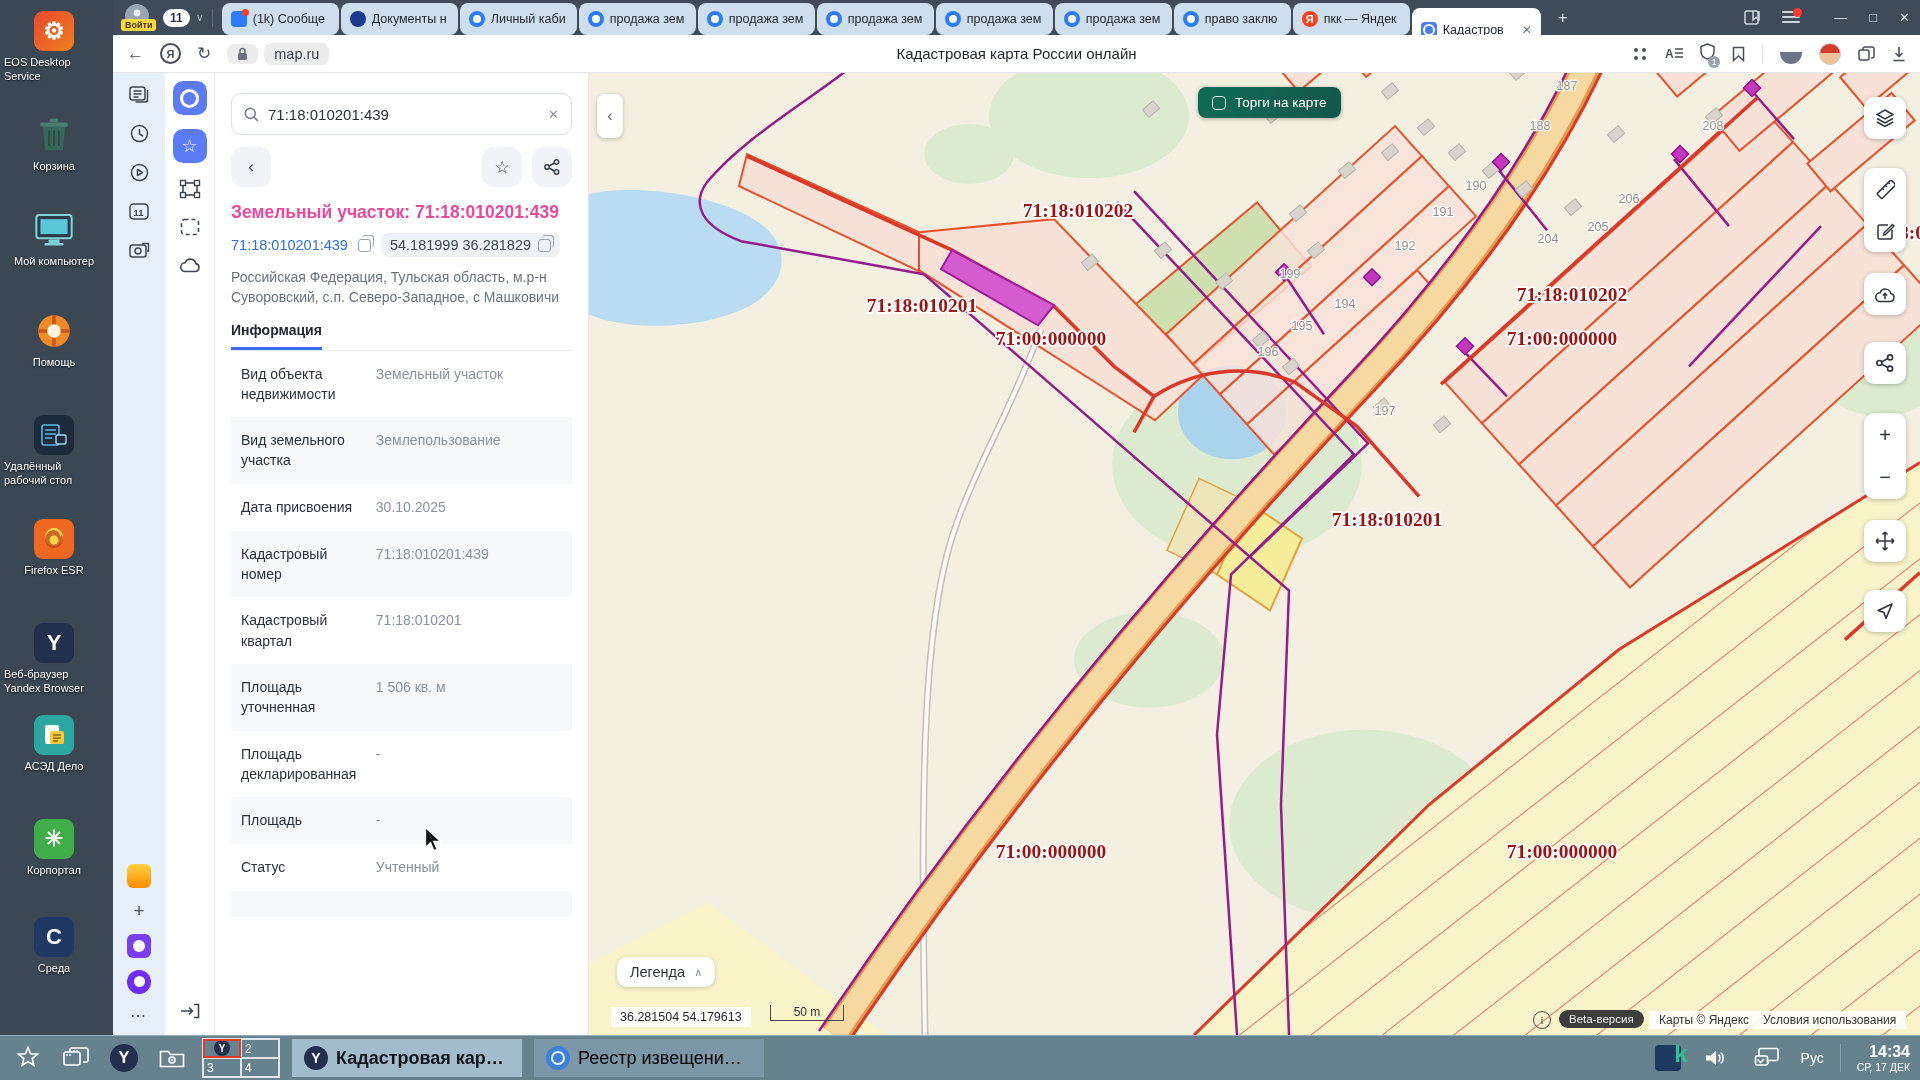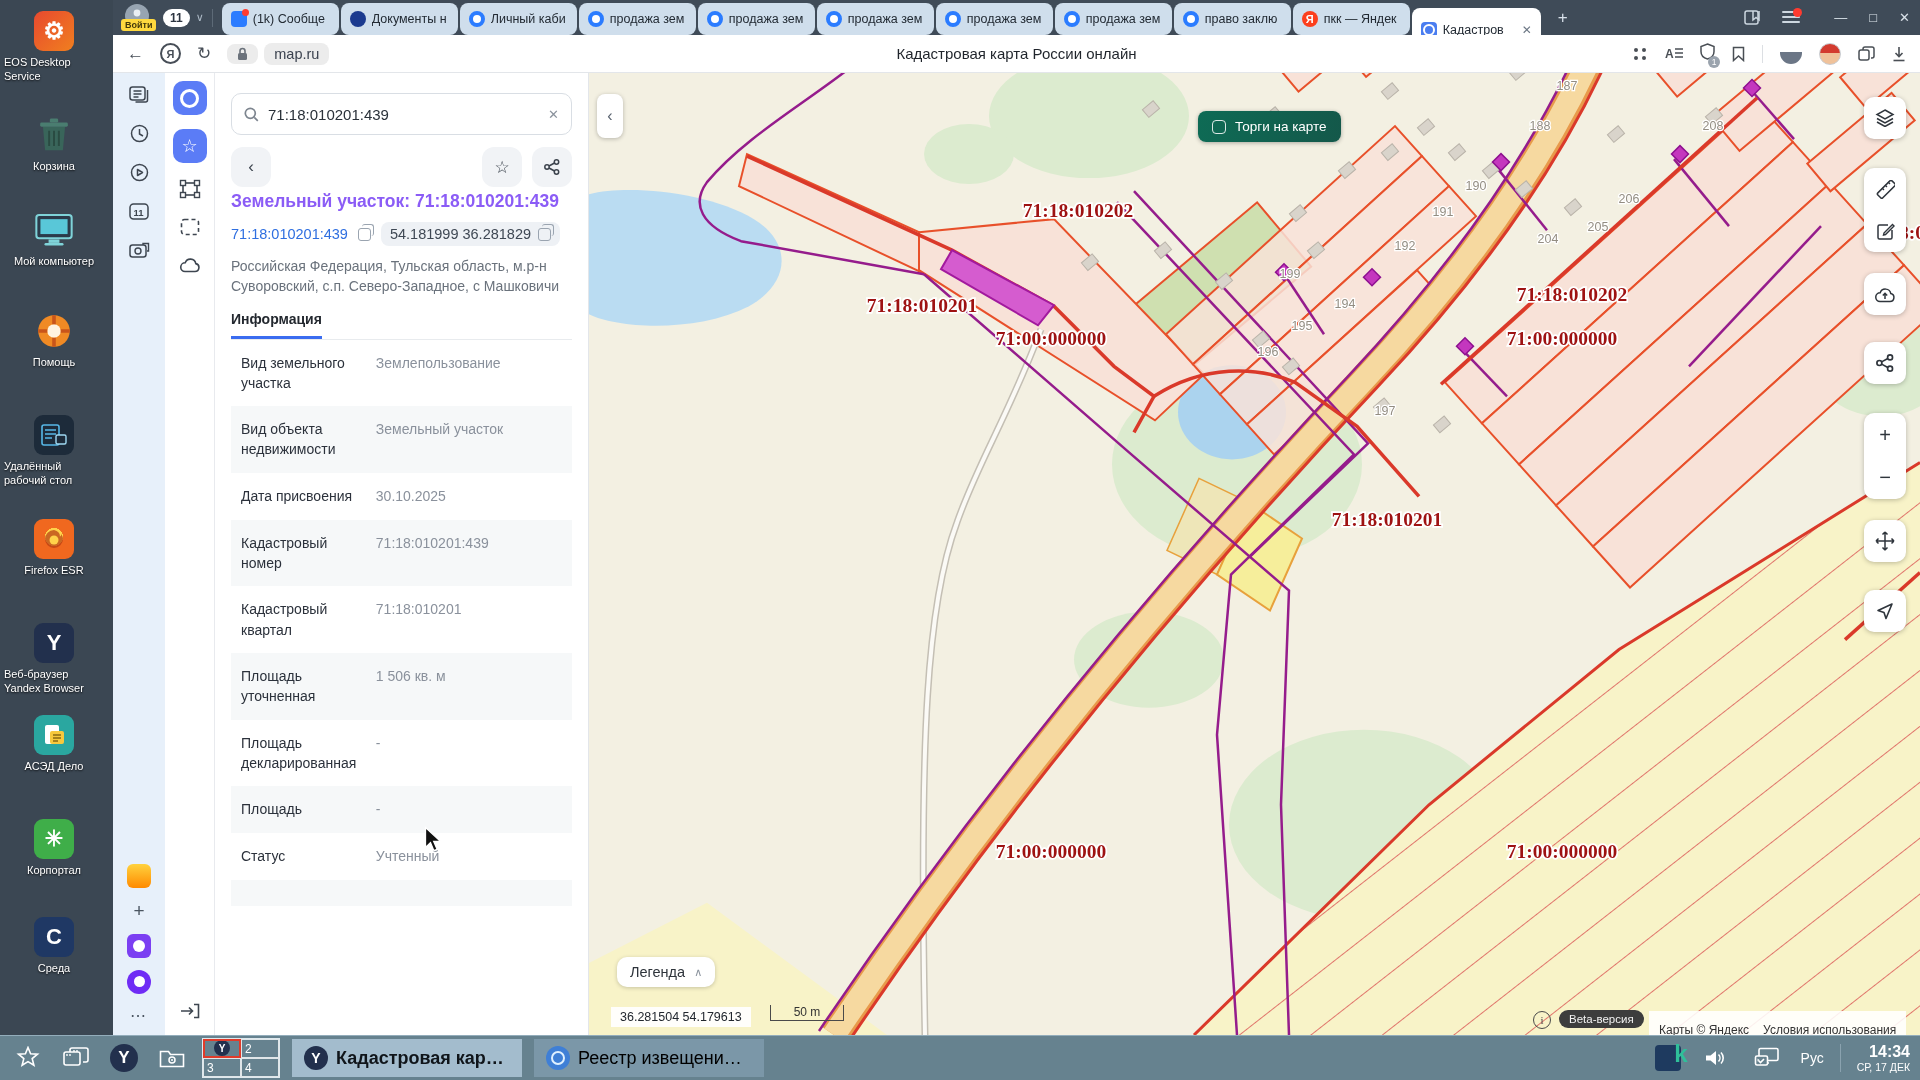--- a/index.html
+++ b/index.html
@@ -85,53 +85,53 @@
 
   
   .panel{width:374px;background:#fff;border-right:1px solid #e3e6ea;flex:none;padding:20px 16px 0;overflow:hidden;display:flex;flex-direction:column}
   .searchbox{height:42px;border:1.5px solid #d9dee4;border-radius:10px;display:flex;align-items:center;padding:0 12px;gap:9px;flex:none}
   .searchbox .q{flex:1;font-size:15px;color:#2a3139}
   .searchbox .clr{color:#8a929c;font-size:13px;cursor:pointer}
   .btnrow{display:flex;margin-top:12px;flex:none}
   .sqbtn{width:40px;height:40px;border-radius:12px;background:#f1f3f6;display:flex;align-items:center;justify-content:center;font-size:17px;color:#3c434d;cursor:pointer}
   .btnrow .sp{flex:1}
   .btnrow .sqbtn+.sqbtn{margin-left:10px}
-  .ptitle{margin-top:4px;font-size:17.5px;font-weight:bold;color:#8b5cf6;flex:none}
+  .ptitle{margin-top:15px;font-size:17.5px;font-weight:bold;color:#ec4899;flex:none}
   .chips{margin-top:10px;display:flex;align-items:center;gap:10px;flex:none}
   .cadlink{color:#2f6fe0;font-size:14.5px;cursor:pointer}
   .copy-ic{width:13px;height:13px;border:1.5px solid #9aa4b0;border-radius:3px;position:relative;flex:none;cursor:pointer}
   .copy-ic::after{content:"";position:absolute;left:3px;top:-5px;width:11px;height:11px;border:1.5px solid #9aa4b0;border-radius:3px;border-bottom:none;border-left:none}
   .chip{background:#eef1f5;border-radius:8px;padding:4px 9px;display:flex;align-items:center;gap:7px;font-size:14.5px;color:#3f4854}
   .addr{margin-top:10px;font-size:14px;color:#6a727c;line-height:1.45;flex:none}
   .ptabs{margin-top:13px;border-bottom:1px solid #e8ebee;flex:none}
   .ptab{display:inline-block;font-size:14px;font-weight:bold;color:#23282f;padding-bottom:9px;border-bottom:3px solid #3a6cf0;cursor:pointer}
   .rows{flex:1;overflow:hidden}
   .row{display:flex;padding:13px 10px;font-size:14px}
   .row:nth-child(even){background:#f6f8f9}
   .row .lbl{width:42%;color:#2b313b;line-height:1.45;padding-right:10px}
   .row .val{width:58%;color:#8a919c;line-height:1.5}
   .expand{display:block;margin-top:6px;color:#2f6fe0;text-decoration:underline;cursor:pointer}
 
   
   .map{flex:1;position:relative;overflow:hidden;background:#f3f0e2}
   .map svg.mapsvg{position:absolute;inset:0;width:100%;height:100%}
   .collapse{position:absolute;left:8px;top:21px;width:26px;height:44px;background:#fff;border-radius:8px;box-shadow:0 1px 4px rgba(0,0,0,.25);display:flex;align-items:center;justify-content:center;color:#5a6470;font-size:16px;cursor:pointer}
-  .torgi{position:absolute;left:609px;top:38px;height:31px;background:linear-gradient(100deg,#0e6b55,#14584a);border-radius:8px;display:flex;align-items:center;gap:9px;padding:0 14px;cursor:pointer;box-shadow:0 1px 4px rgba(0,0,0,.3)}
+  .torgi{position:absolute;left:609px;top:14px;height:31px;background:linear-gradient(100deg,#0e6b55,#14584a);border-radius:8px;display:flex;align-items:center;gap:9px;padding:0 14px;cursor:pointer;box-shadow:0 1px 4px rgba(0,0,0,.3)}
   .torgi .cb{width:14px;height:14px;border:1.5px solid rgba(255,255,255,.85);border-radius:4px}
   .torgi .tl{color:#fff;font-size:13.5px}
   .mbtn{position:absolute;right:14px;width:42px;background:#fff;border-radius:10px;box-shadow:0 1px 5px rgba(0,0,0,.25);display:flex;flex-direction:column;align-items:center;justify-content:center;color:#2f353c;cursor:pointer}
   .mbtn.single{height:42px}
   .mbtn .half{height:42px;display:flex;align-items:center;justify-content:center;width:100%;font-size:20px;color:#2f353c}
   .legend{position:absolute;left:28px;top:884px;background:#fff;border-radius:10px;box-shadow:0 1px 4px rgba(0,0,0,.2);padding:7px 13px;display:flex;align-items:center;gap:9px;font-size:14.5px;color:#2e343b;cursor:pointer}
   .legend .ch{color:#8a929c;font-size:11px}
   .coordbar{position:absolute;left:22px;top:934px;background:rgba(255,255,255,.92);padding:3px 9px;font-size:12.5px;color:#22272e}
   .scale{position:absolute;left:181px;top:932px;width:74px;text-align:center;font-size:12px;color:#333;border-left:1.5px solid #4a4a4a;border-right:1.5px solid #4a4a4a;border-bottom:1.5px solid #4a4a4a;padding-bottom:1px}
   .info-i{position:absolute;left:944px;top:938px;width:18px;height:18px;border:1.5px solid #4a4a4a;border-radius:50%;color:#4a4a4a;font-size:11px;display:flex;align-items:center;justify-content:center;font-family:"Liberation Serif",serif;cursor:pointer}
   .beta{position:absolute;left:970px;top:937px;background:#3d3d3d;color:#f2f2f2;border-radius:10px;font-size:11.5px;padding:3px 10px;cursor:pointer}
-  .attrib{position:absolute;left:1060px;top:938px;background:rgba(255,255,255,.88);padding:12px 10px;font-size:12px;color:#333;display:flex;gap:14px;white-space:nowrap}
+  .attrib{position:absolute;left:1060px;top:938px;background:rgba(255,255,255,.88);padding:2px 10px;font-size:12px;color:#333;display:flex;gap:14px;white-space:nowrap}
   .attrib .terms{cursor:pointer}
 
   
   .taskbar{position:absolute;left:0;bottom:0;width:1920px;height:45px;background:#66828f;border-top:1px solid #93adbb;display:flex;align-items:center;padding:0 10px;gap:12px}
   .tbic{width:36px;height:36px;display:flex;align-items:center;justify-content:center;color:#fff;cursor:pointer}
   .pager{width:78px;height:40px;border:1px solid #dfe9ee;display:grid;grid-template-columns:1fr 1fr;grid-template-rows:1fr 1fr;flex:none;cursor:pointer}
   .pcell{border:0.5px solid rgba(255,255,255,.8);color:#fff;font-size:12px;display:flex;align-items:flex-end;justify-content:flex-start;padding:0 3px 1px}
   .pcell.active{outline:2px solid #e03b2a;outline-offset:-2px;align-items:center;justify-content:center}
   .miniY{width:16px;height:16px;border-radius:50%;background:#22304d;color:#fff;font-size:10px;font-weight:bold;display:flex;align-items:center;justify-content:center}
   .taskwin{height:38px;display:flex;align-items:center;gap:8px;padding:0 12px;min-width:230px;cursor:pointer}
@@ -466,26 +466,26 @@
         <span class="copy-ic"></span>
         <span class="chip">
             <span>54.181999 36.281829</span>
             <span class="copy-ic"></span>
           </span>
       </div>
       <div class="addr">Российская Федерация, Тульская область, м.р-н Суворовский, с.п. Северо-Западное, с Машковичи</div>
       <div class="ptabs"><span class="ptab">Информация</span></div>
       <div class="rows">
         <div class="row">
+            <span class="lbl">Вид объекта недвижимости</span>
+            <span class="val">Земельный участок</span>
+          </div>
+        <div class="row">
             <span class="lbl">Вид земельного участка</span>
             <span class="val">Землепользование</span>
-          </div>
-        <div class="row">
-            <span class="lbl">Вид объекта недвижимости</span>
-            <span class="val">Земельный участок</span>
           </div>
         <div class="row">
             <span class="lbl">Дата присвоения</span>
             <span class="val">30.10.2025</span>
           </div>
         <div class="row">
             <span class="lbl">Кадастровый номер</span>
             <span class="val">71:18:010201:439</span>
           </div>
         <div class="row">

